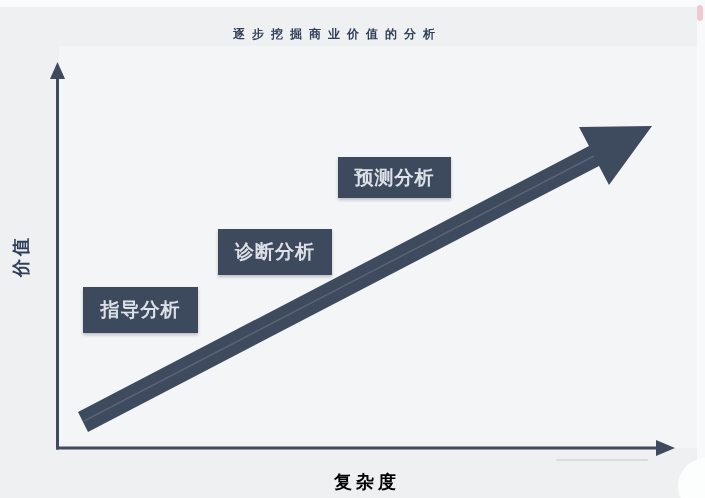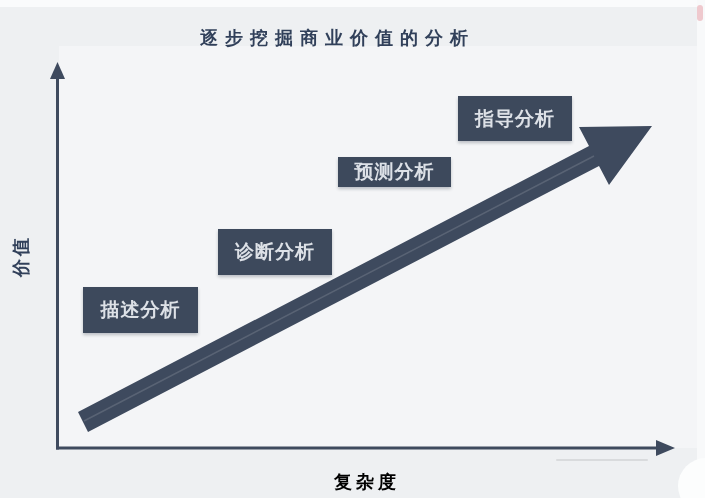--- a/index.html
+++ b/index.html
@@ -7,31 +7,31 @@
   .canvas{
     position:relative;width:705px;height:498px;
     background:#eef0f2;overflow:hidden;
     font-family:"Liberation Sans","DejaVu Sans",sans-serif;
   }
   .top-strip{position:absolute;left:0;top:0;width:705px;height:7px;background:#fafbfc;}
   .right-strip{position:absolute;right:0;top:0;width:8px;height:498px;background:#f8f9fa;}
   .plot-bg{position:absolute;left:59px;top:46px;width:638px;height:402px;background:#f4f5f7;}
   .chart-title{
     position:absolute;left:0;top:26px;width:675px;text-align:center;
-    font-size:18px;font-weight:bold;letter-spacing:7px;color:#31405a;
+    font-size:12px;font-weight:bold;letter-spacing:7px;color:#31405a;
   }
   .axes-svg{position:absolute;left:0;top:0;width:705px;height:498px;}
   .stage-box{
     position:absolute;display:flex;align-items:center;justify-content:center;
     background:#3d495c;color:#dde1e7;font-size:19px;font-weight:bold;letter-spacing:1px;
     box-shadow:0 2px 3px rgba(40,50,65,0.28);
   }
   .box-1{left:83px;top:287px;width:115px;height:46px;}
   .box-2{left:218px;top:222px;width:114px;height:46px;margin-top:7px;}
-  .box-3{left:338px;top:157px;width:113px;height:30px;}
+  .box-3{left:338px;top:157px;width:113px;height:41px;}
   .box-4{left:458px;top:96px;width:114px;height:45px;}
   .y-label{
     position:absolute;left:-16px;top:246px;width:70px;height:20px;
     transform:rotate(-90deg);text-align:center;
     font-size:18px;font-weight:bold;letter-spacing:3px;color:#31405a;
   }
   .x-label{
     position:absolute;left:307px;top:470px;width:120px;text-align:center;
     font-size:18px;font-weight:bold;letter-spacing:4px;color:#000000;
   }
@@ -56,30 +56,27 @@
     <line x1="56" y1="448" x2="658" y2="448" stroke="#3e4a5e" stroke-width="3"></line>
     <polygon points="675,448 656,440 656,456" fill="#3e4a5e"></polygon>
 
     <polygon points="78,412 589,146 579,127 652,126 609,185 599,166 88,432" fill="#3e4a5e"></polygon>
     <line x1="84" y1="421" x2="594" y2="156" stroke="rgba(255,255,255,0.14)" stroke-width="1.5"></line>
   </svg>
 
   <div class="chart-title">逐步挖掘商业价值的分析</div>
 
   <div class="stage-box box-1">
-    <span>描述分析</span>
+    <span>指导分析</span>
   </div>
   <div class="stage-box box-2">
     <span>诊断分析</span>
   </div>
   <div class="stage-box box-3">
     <span>预测分析</span>
-  </div>
-  <div class="stage-box box-4">
-    <span>指导分析</span>
   </div>
 
   <div class="y-label">价值</div>
   <div class="x-label">复杂度</div>
 
   <div class="faint-line"></div>
   <div class="corner-blob"></div>
   <div class="pink-smudge"></div>
 
 </div>

